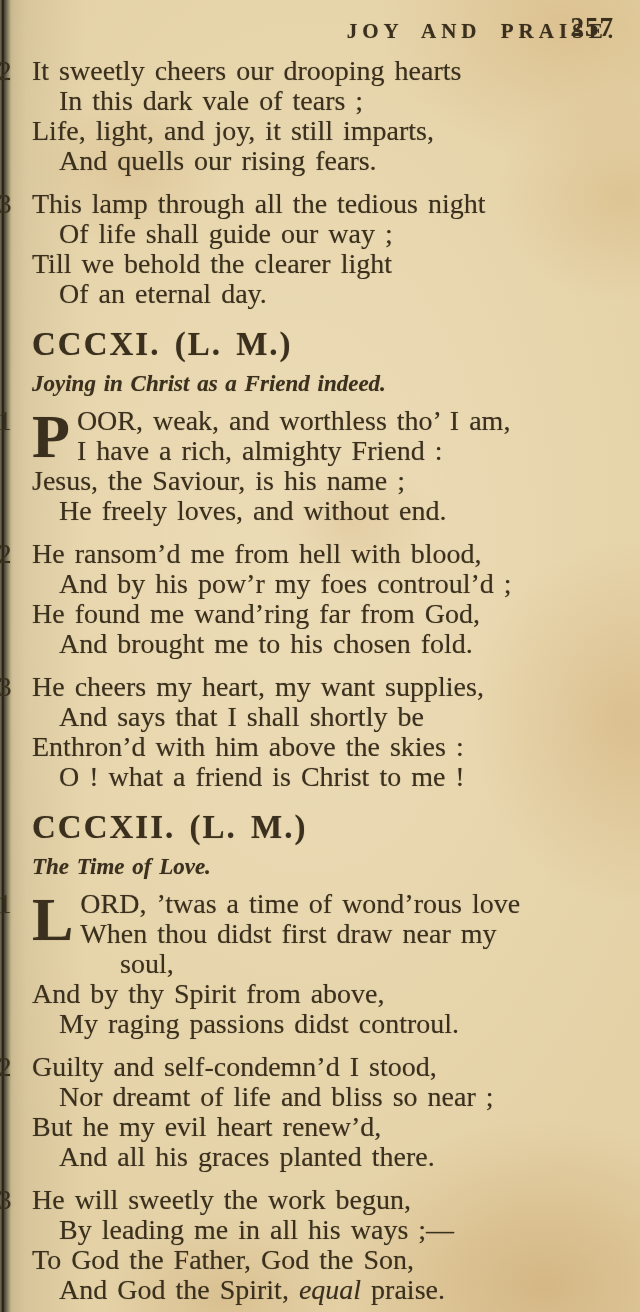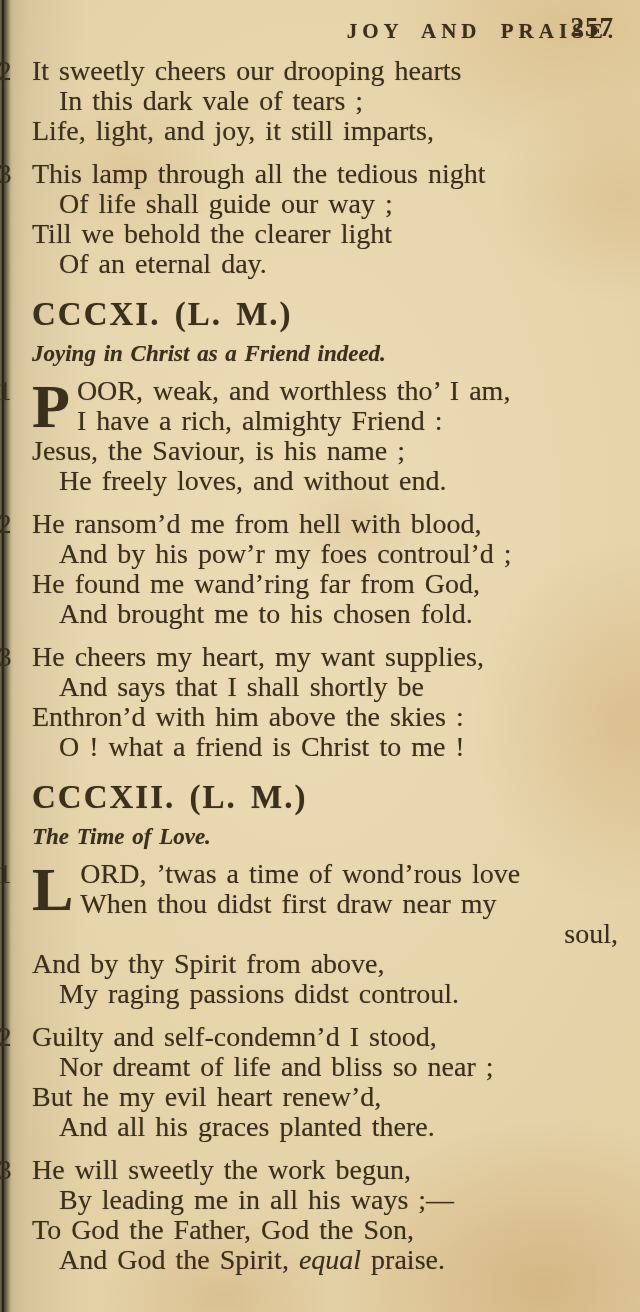--- a/index.html
+++ b/index.html
@@ -53,21 +53,21 @@
     font-size:28px; line-height:30px; word-spacing:3px; white-space:nowrap;
   }
   .vnum { position:absolute; left:-34px; top:0; font-size:27px; }
   .line { height:30px; }
   .ind  { padding-left:27px; }
   .dc-row { display:flex; align-items:flex-start; }
   .dropcap {
     font-size:62px; line-height:56px; font-weight:bold; padding:2px 7px 0 0;
     letter-spacing:0;
   }
-  .soul-ind { padding-left:88px;text-align:right; }
+  .soul-ind { padding-left:88px; }
   .hymn-heading {
     text-align:left; font-size:33px; line-height:38px; font-weight:600;
     letter-spacing:2px; word-spacing:4px; margin:16px 0 0 0;
   }
   .hymn-subtitle {
     text-align:left; font-style:italic; font-weight:bold;
     font-size:23px; line-height:28px; margin:7px 0 8px 0; word-spacing:2px;
   }
   .em { font-style:italic; }
 </style>
@@ -83,20 +83,21 @@
     <div class="header">
       <div class="running-title">JOY AND PRAISE.</div>
       <div class="page-number">257</div>
     </div>
 
     <div class="verse" style="margin-top:2px;">
       <span class="vnum">2</span>
       <div class="line">It sweetly cheers our drooping hearts</div>
       <div class="line ind">In this dark vale of tears ;</div>
       <div class="line">Life, light, and joy, it still imparts,</div>
+      <div class="line ind">And quells our rising fears.</div>
     </div>
 
     <div class="verse">
       <span class="vnum">3</span>
       <div class="line">This lamp through all the tedious night</div>
       <div class="line ind">Of life shall guide our way ;</div>
       <div class="line">Till we behold the clearer light</div>
       <div class="line ind">Of an eternal day.</div>
     </div>
 

